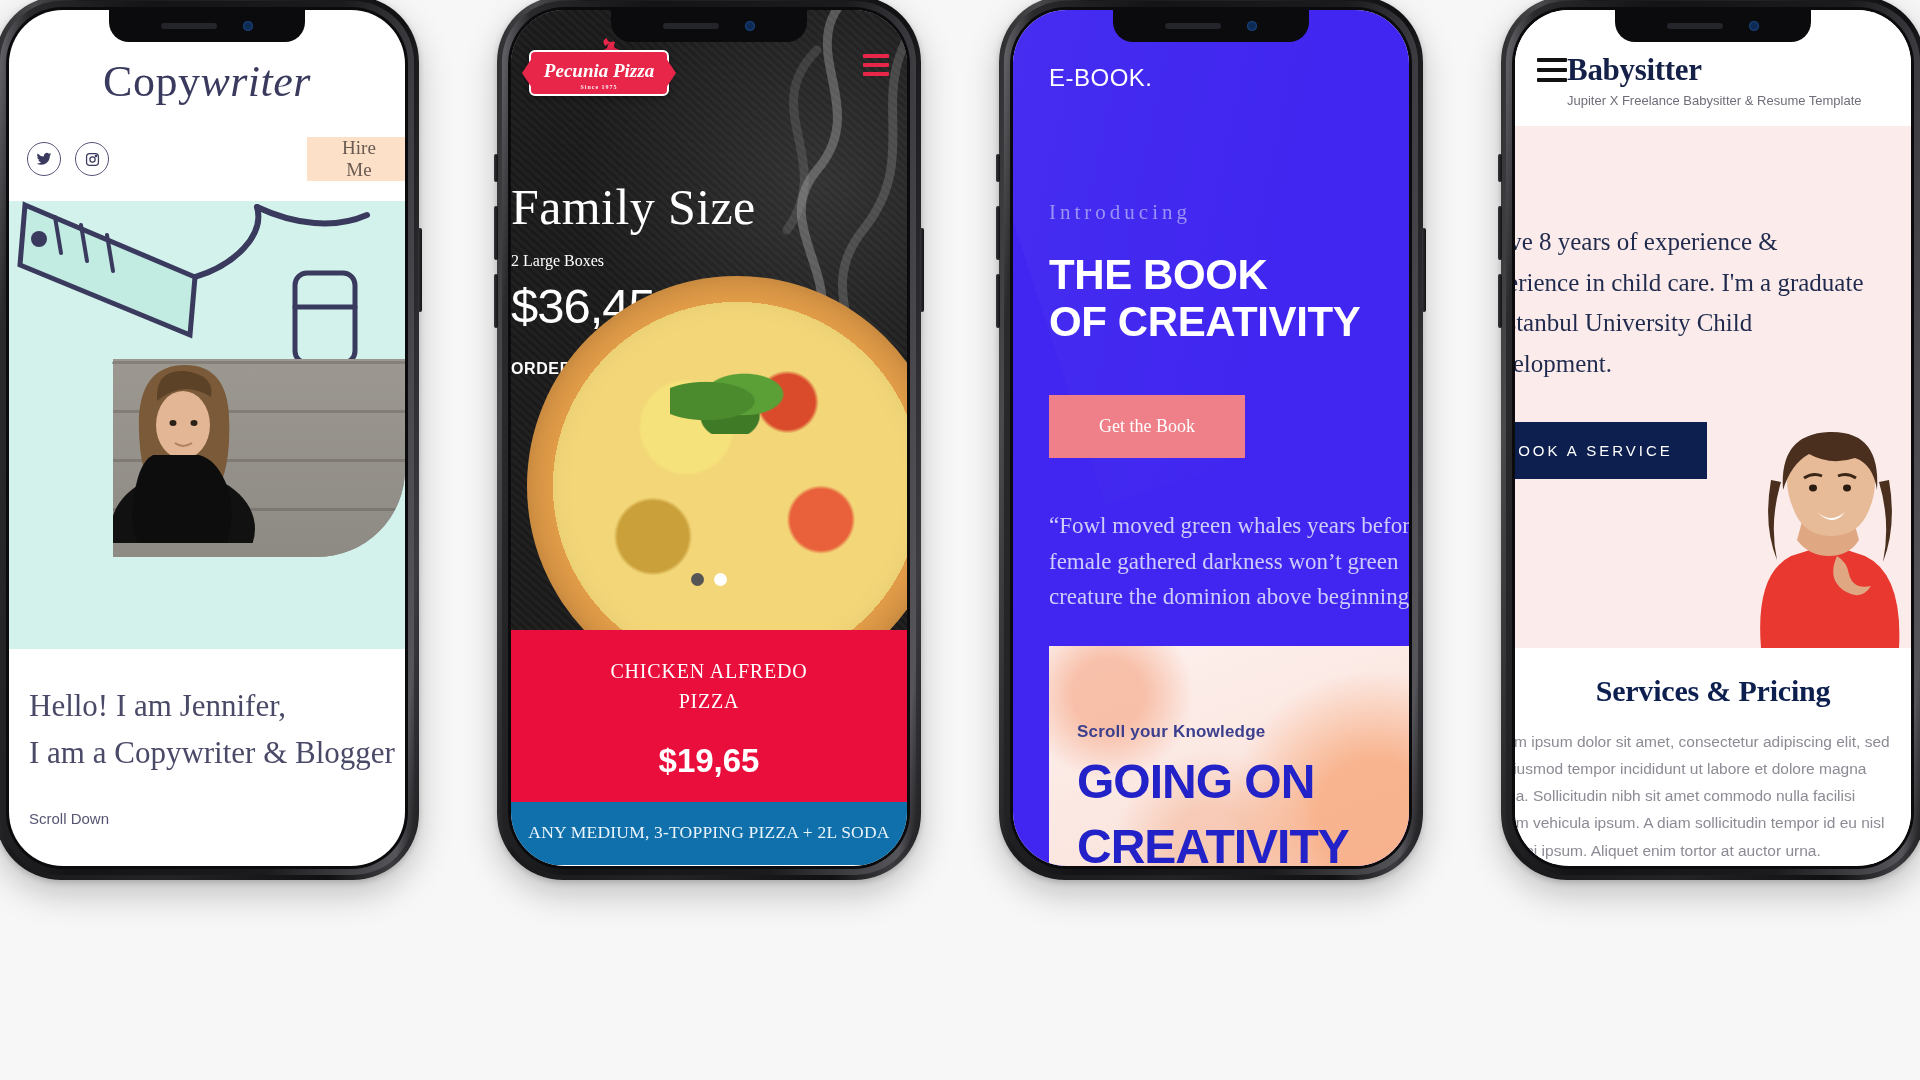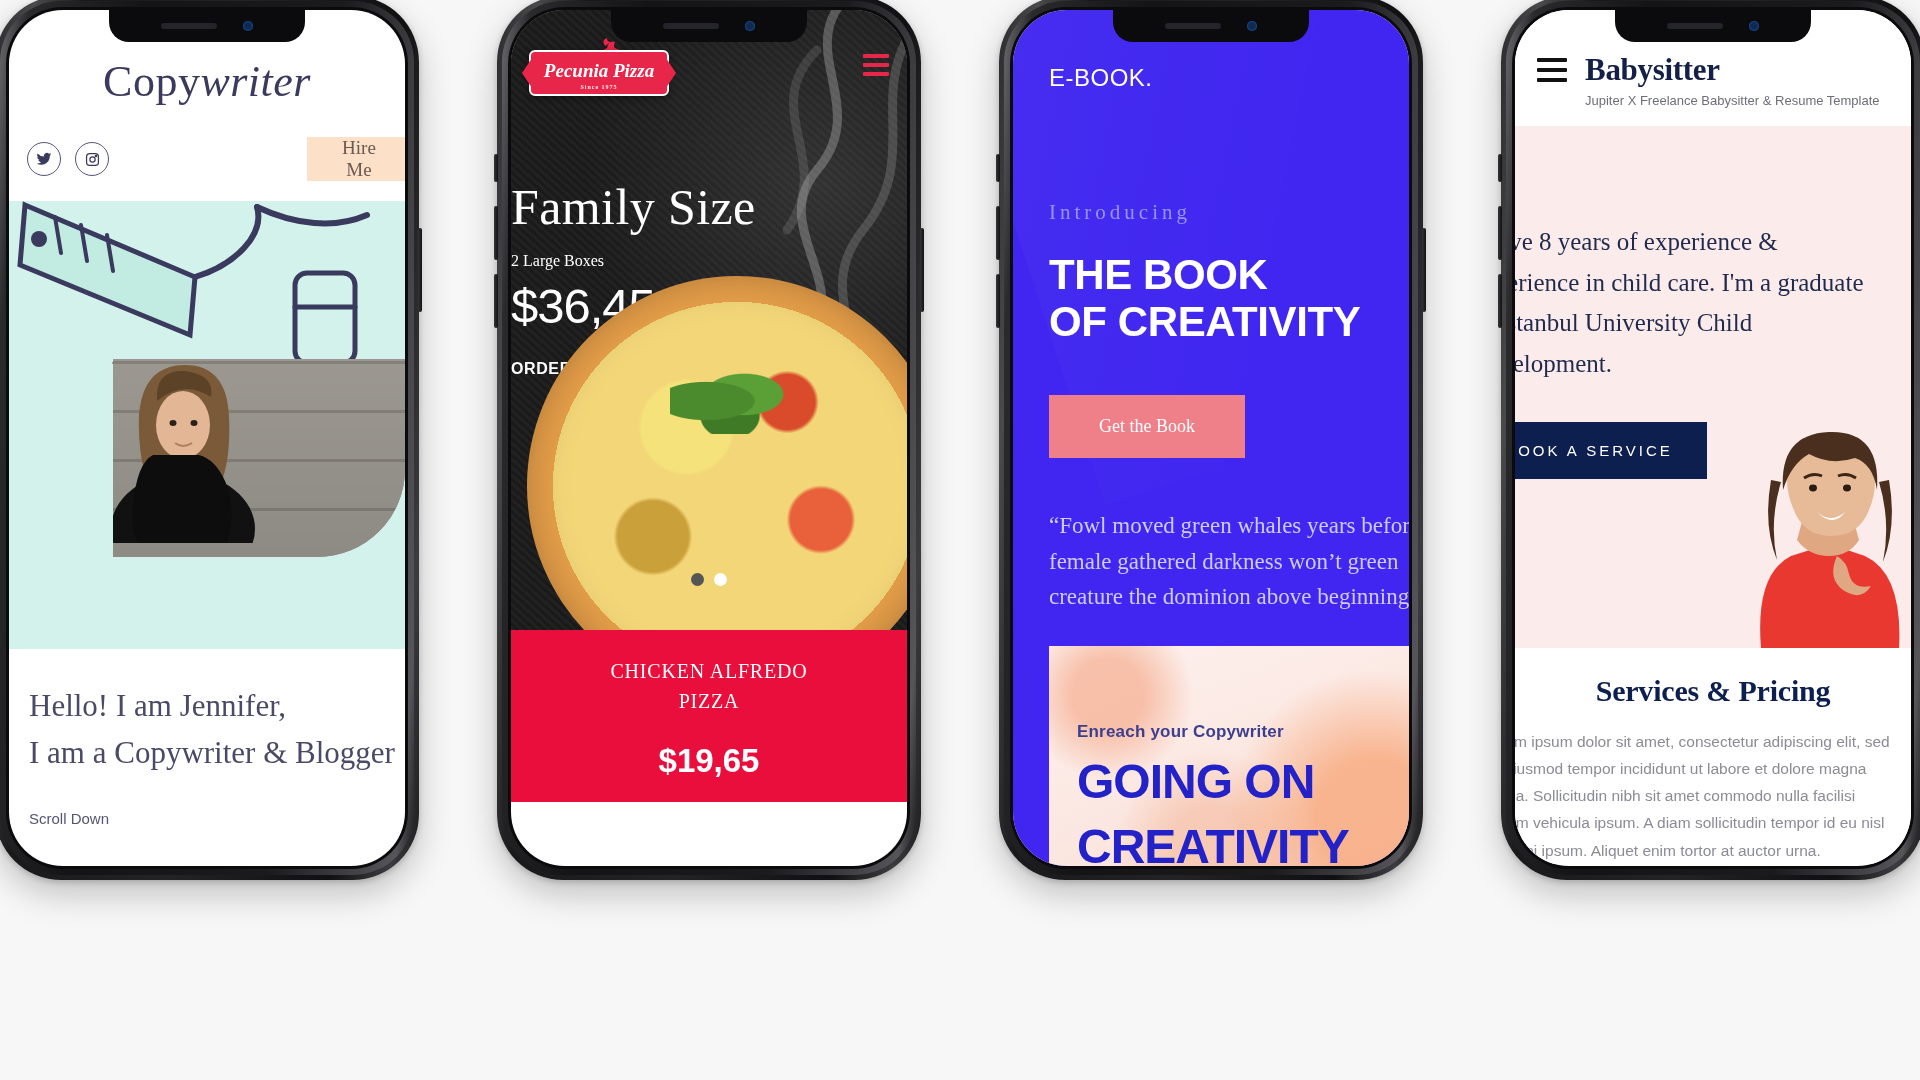--- a/index.html
+++ b/index.html
@@ -252,21 +252,21 @@
       radial-gradient(circle at 16% 22%, rgba(244,154,116,.55) 0 10%, rgba(0,0,0,0) 24%),
       radial-gradient(circle at 88% 78%, rgba(247,160,110,.7) 0 16%, rgba(0,0,0,0) 40%),
       radial-gradient(circle at 44% 92%, rgba(243,176,142,.5) 0 14%, rgba(0,0,0,0) 34%),
       linear-gradient(160deg, #fdf1ee 0%, #fbe6e0 60%, #f8ded6 100%);
     z-index: 3; overflow:hidden;
   }
   .p3-card .k { color:#3b3f8e; font-size: 17px; font-weight:bold; padding: 76px 0 0 28px; letter-spacing:.2px;}
   .p3-card .big { color:#2222c8; font-weight:bold; font-size: 48px; line-height:1.02; padding: 16px 0 0 28px; letter-spacing:-1px; }
 
   
-  .p4-head { background:#fff; padding: 42px 0 18px; display:flex; align-items:flex-start; gap: 18px; padding-left: 22px;}
+  .p4-head { background:#fff; padding: 42px 0 18px; display:flex; align-items:flex-start; padding-left: 22px;}
   .p4-burger { padding-top: 6px;}
   .p4-burger span { display:block; width: 30px; height: 4px; background:#121212; margin-bottom: 6px; border-radius:1px;}
   .p4-title { font-family:"Liberation Serif", serif; font-weight:bold; font-size: 31px; color:#142047; letter-spacing:-.3px;}
   .p4-tag { font-size: 13px; color:#6e6e7a; margin-top: 5px; }
   .p4-body { position:relative; background:#fbeceb; height: 522px; overflow:hidden; }
   .p4-para {
     font-family:"Liberation Serif", serif;
     font-size: 25px; color:#1f2a4d; line-height: 1.62;
     padding: 96px 0 0 0; margin-left: -44px; white-space: nowrap;
   }
@@ -404,20 +404,21 @@
           <i class="on"></i>
         </div>
       </div>
 
       <div class="p2-name">
         <div class="t">CHICKEN ALFREDO</div>
         <div class="t">PIZZA</div>
         <div class="p">$19,65</div>
       </div>
 
+      <div class="p2-strip">ANY MEDIUM, 3-TOPPING PIZZA + 2L SODA</div>
     </div>
   </div>
 
   <div class="phone">
     <div class="btn-side btn-left-1"></div>
     <div class="btn-side btn-left-2"></div>
     <div class="btn-side btn-left-3"></div>
     <div class="btn-side btn-right-1"></div>
     <div class="screen">
       <div class="notch">
@@ -432,21 +433,21 @@
           <div>THE BOOK</div>
           <div>OF CREATIVITY</div>
         </div>
         <button class="p3-cta">Get the Book</button>
         <div class="p3-quote">
           <div>“Fowl moved green whales years before</div>
           <div>female gathered darkness won’t green</div>
           <div>creature the dominion above beginning</div>
         </div>
         <div class="p3-card">
-          <div class="k">Enreach your Copywriter</div>
+          <div class="k">Scroll your Knowledge</div>
           <div class="big">GOING ON</div>
           <div class="big">CREATIVITY</div>
         </div>
       </div>
     </div>
   </div>
 
   <div class="phone">
     <div class="btn-side btn-left-1"></div>
     <div class="btn-side btn-left-2"></div>

